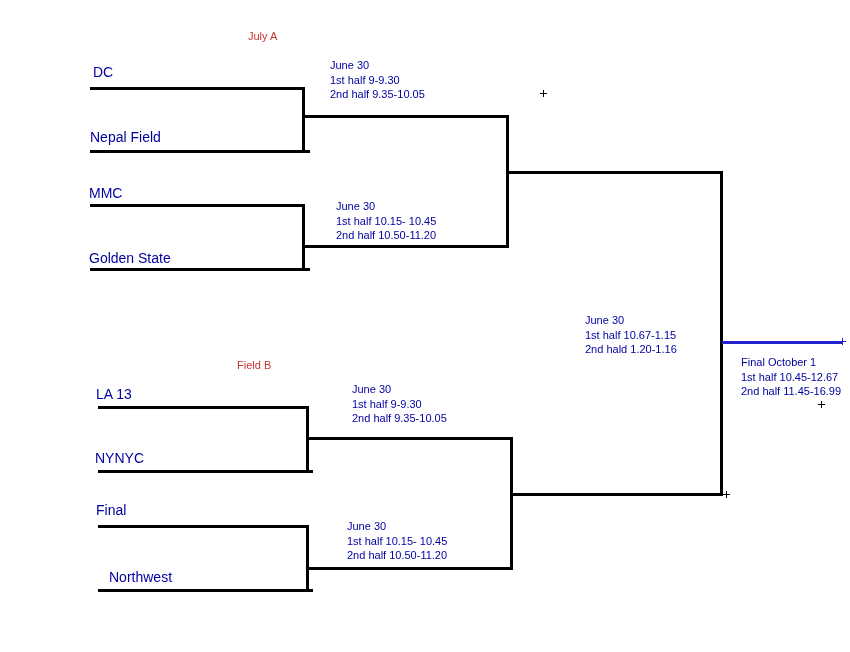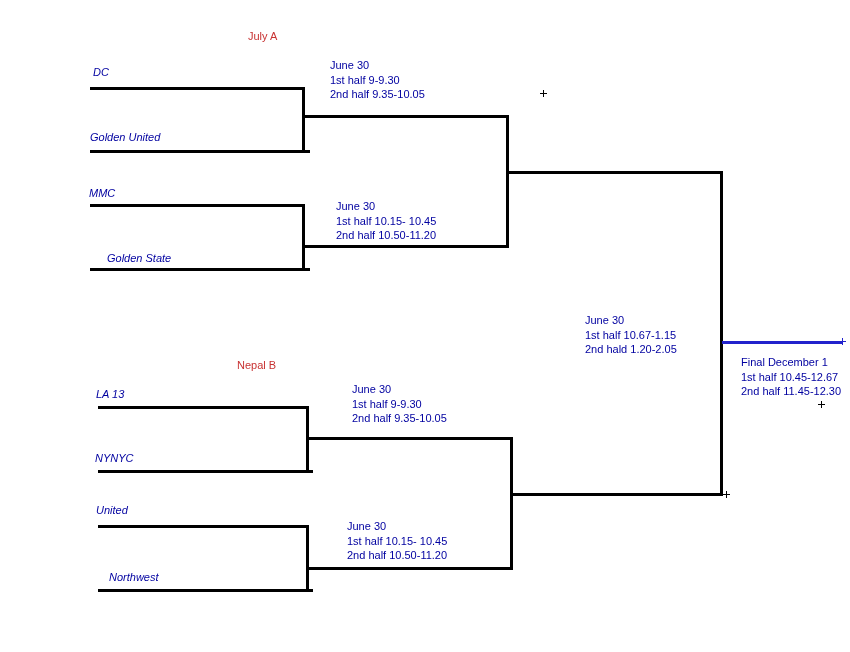--- a/index.html
+++ b/index.html
@@ -8,75 +8,75 @@
     background:#ffffff;
     font-family:"Liberation Sans","DejaVu Sans",sans-serif;
   }
   
   .hline{position:absolute;height:3px;background:var(--line-color,#000);}
   .vline{position:absolute;width:3px;background:var(--line-color,#000);}
   .blue-line{background:var(--final-line-color,#2222CC);}
   
   .team-label{
     position:absolute;color:var(--team-color,#0000A0);
-    font-size:11px;line-height:12px;white-space:nowrap;font-style:italic;
+    font-size:14px;line-height:12px;white-space:nowrap;
   }
   .field-label{
     position:absolute;color:var(--field-color,#C83232);
     font-size:11px;line-height:12px;white-space:nowrap;
   }
   .sched{
     position:absolute;color:var(--team-color,#0000A0);
     font-size:11px;line-height:14.6px;white-space:nowrap;
   }
   
   .cross{position:absolute;width:7px;height:7px;}
   .cross::before{content:"";position:absolute;left:0;top:3px;width:7px;height:1px;background:#000;}
   .cross::after{content:"";position:absolute;left:3px;top:0;width:1px;height:7px;background:#000;}
   .cross.blue::before{background:var(--final-line-color,#2222CC);}
   .cross.blue::after{background:var(--final-line-color,#2222CC);}
 </style>
 </head>
 <body>
 
 <div class="field-label" style="left:248px;top:30px">July A</div>
-<div class="field-label" style="left:237px;top:359px">Nepal B</div>
+<div class="field-label" style="left:237px;top:359px">Field B</div>
 
 <div class="team-label" style="left:93px;top:66px">DC</div>
-<div class="team-label" style="left:90px;top:131px">Golden United</div>
+<div class="team-label" style="left:90px;top:131px">Nepal Field</div>
 <div class="team-label" style="left:89px;top:187px">MMC</div>
-<div class="team-label" style="left:107px;top:252px">Golden State</div>
+<div class="team-label" style="left:89px;top:252px">Golden State</div>
 
 <div class="team-label" style="left:96px;top:388px">LA 13</div>
 <div class="team-label" style="left:95px;top:452px">NYNYC</div>
-<div class="team-label" style="left:96px;top:504px">United</div>
+<div class="team-label" style="left:96px;top:504px">Final</div>
 <div class="team-label" style="left:109px;top:571px">Northwest</div>
 
 <div class="sched" style="left:330px;top:58px">
   <div>June 30</div>
   <div>1st half 9-9.30</div>
   <div>2nd half 9.35-10.05</div>
 </div>
 
 <div class="sched" style="left:336px;top:199px">
   <div>June 30</div>
   <div>1st half 10.15- 10.45</div>
   <div>2nd half 10.50-11.20</div>
 </div>
 
 <div class="sched" style="left:585px;top:313px">
   <div>June 30</div>
   <div>1st half 10.67-1.15</div>
-  <div>2nd hald 1.20-2.05</div>
+  <div>2nd hald 1.20-1.16</div>
 </div>
 
 <div class="sched" style="left:741px;top:355px">
-  <div>Final December 1</div>
+  <div>Final October 1</div>
   <div>1st half 10.45-12.67</div>
-  <div>2nd half 11.45-12.30</div>
+  <div>2nd half 11.45-16.99</div>
 </div>
 
 <div class="sched" style="left:352px;top:382px">
   <div>June 30</div>
   <div>1st half 9-9.30</div>
   <div>2nd half 9.35-10.05</div>
 </div>
 
 <div class="sched" style="left:347px;top:519px">
   <div>June 30</div>

